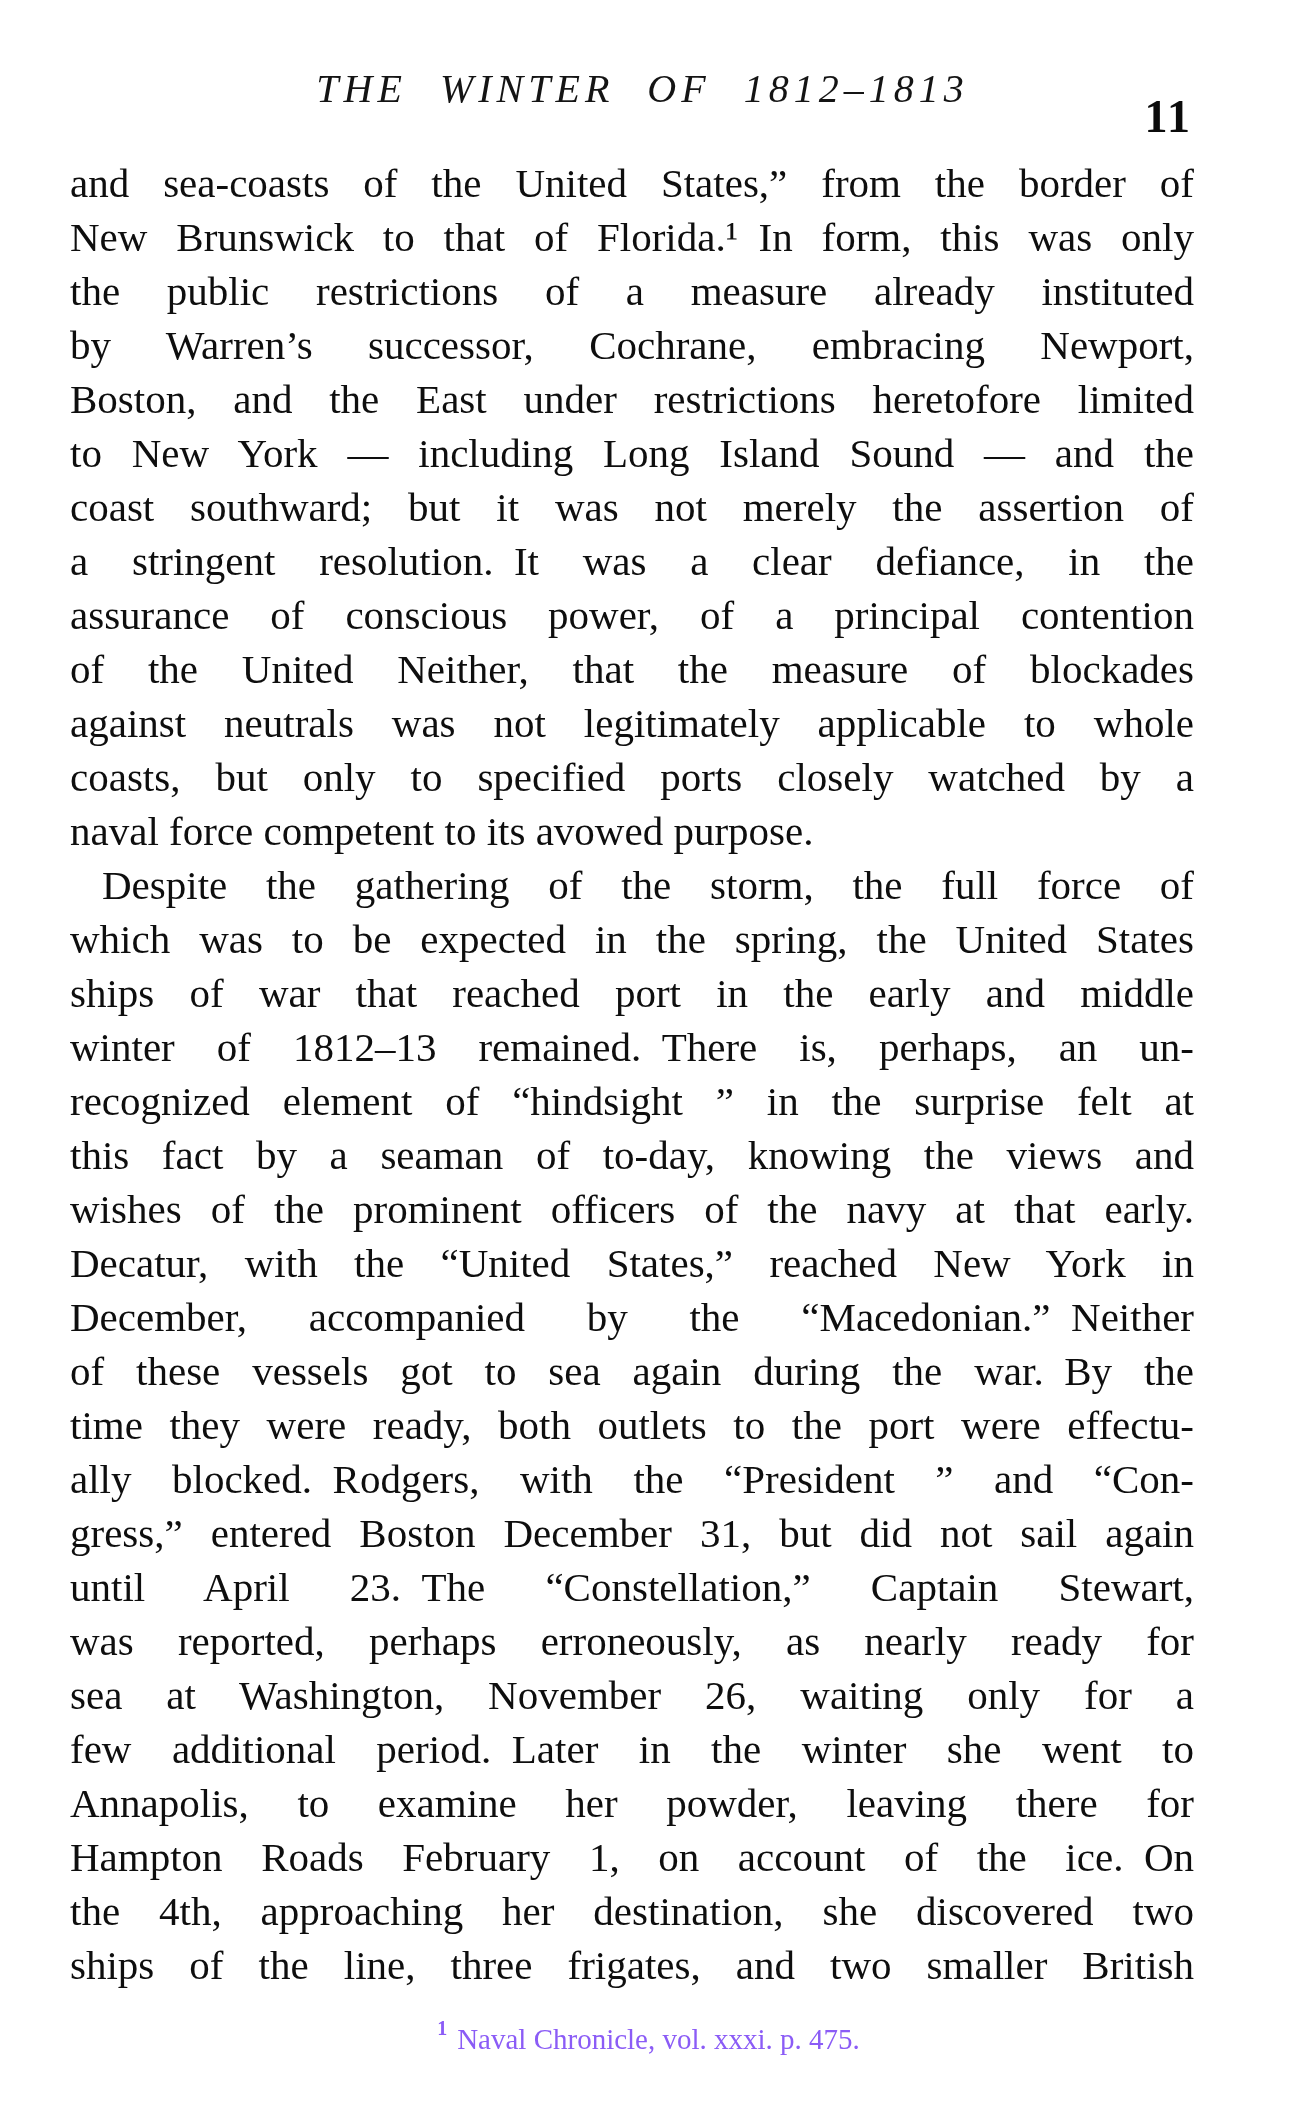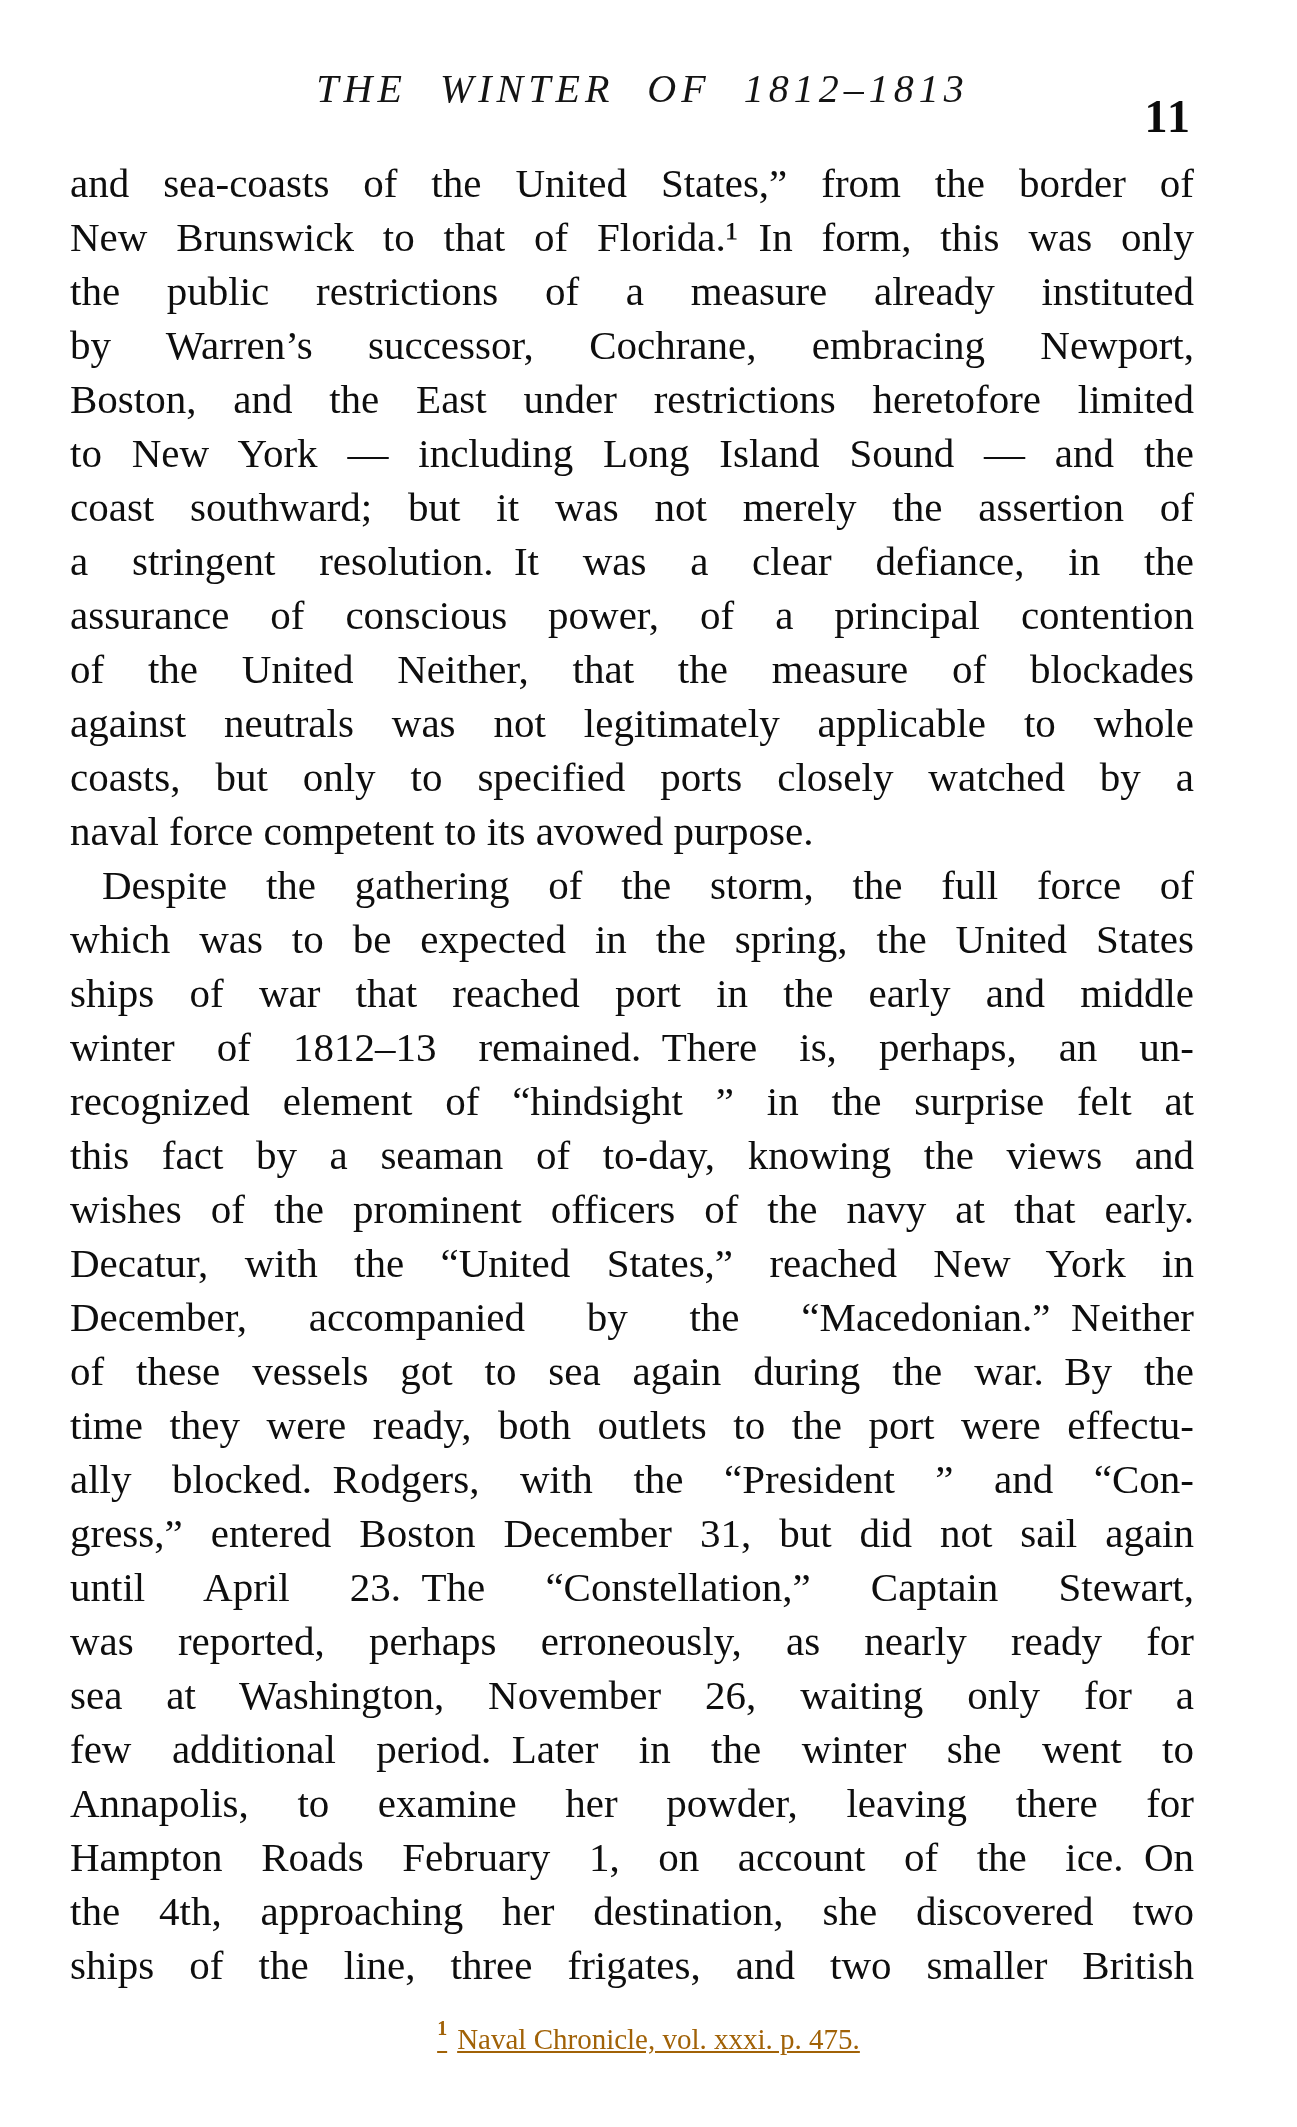--- a/index.html
+++ b/index.html
@@ -64,22 +64,21 @@
   }
   .line.indent { padding-left: 32px; }
   .line.flush  { text-align-last: left; }
   
   .footnote {
     margin-top: 16px;
     width: 100%;
     text-align: center;
     font-size: 29px;
     line-height: 40px;
-    color: #a16207;
-    text-decoration: underline;
+    color: #8b5cf6;
   }
   .fn-marker {
     font-size: 20px;
     vertical-align: 14px;
     margin-right: 10px;
     font-weight: bold;
   }
 </style>
 </head>
 <body>

